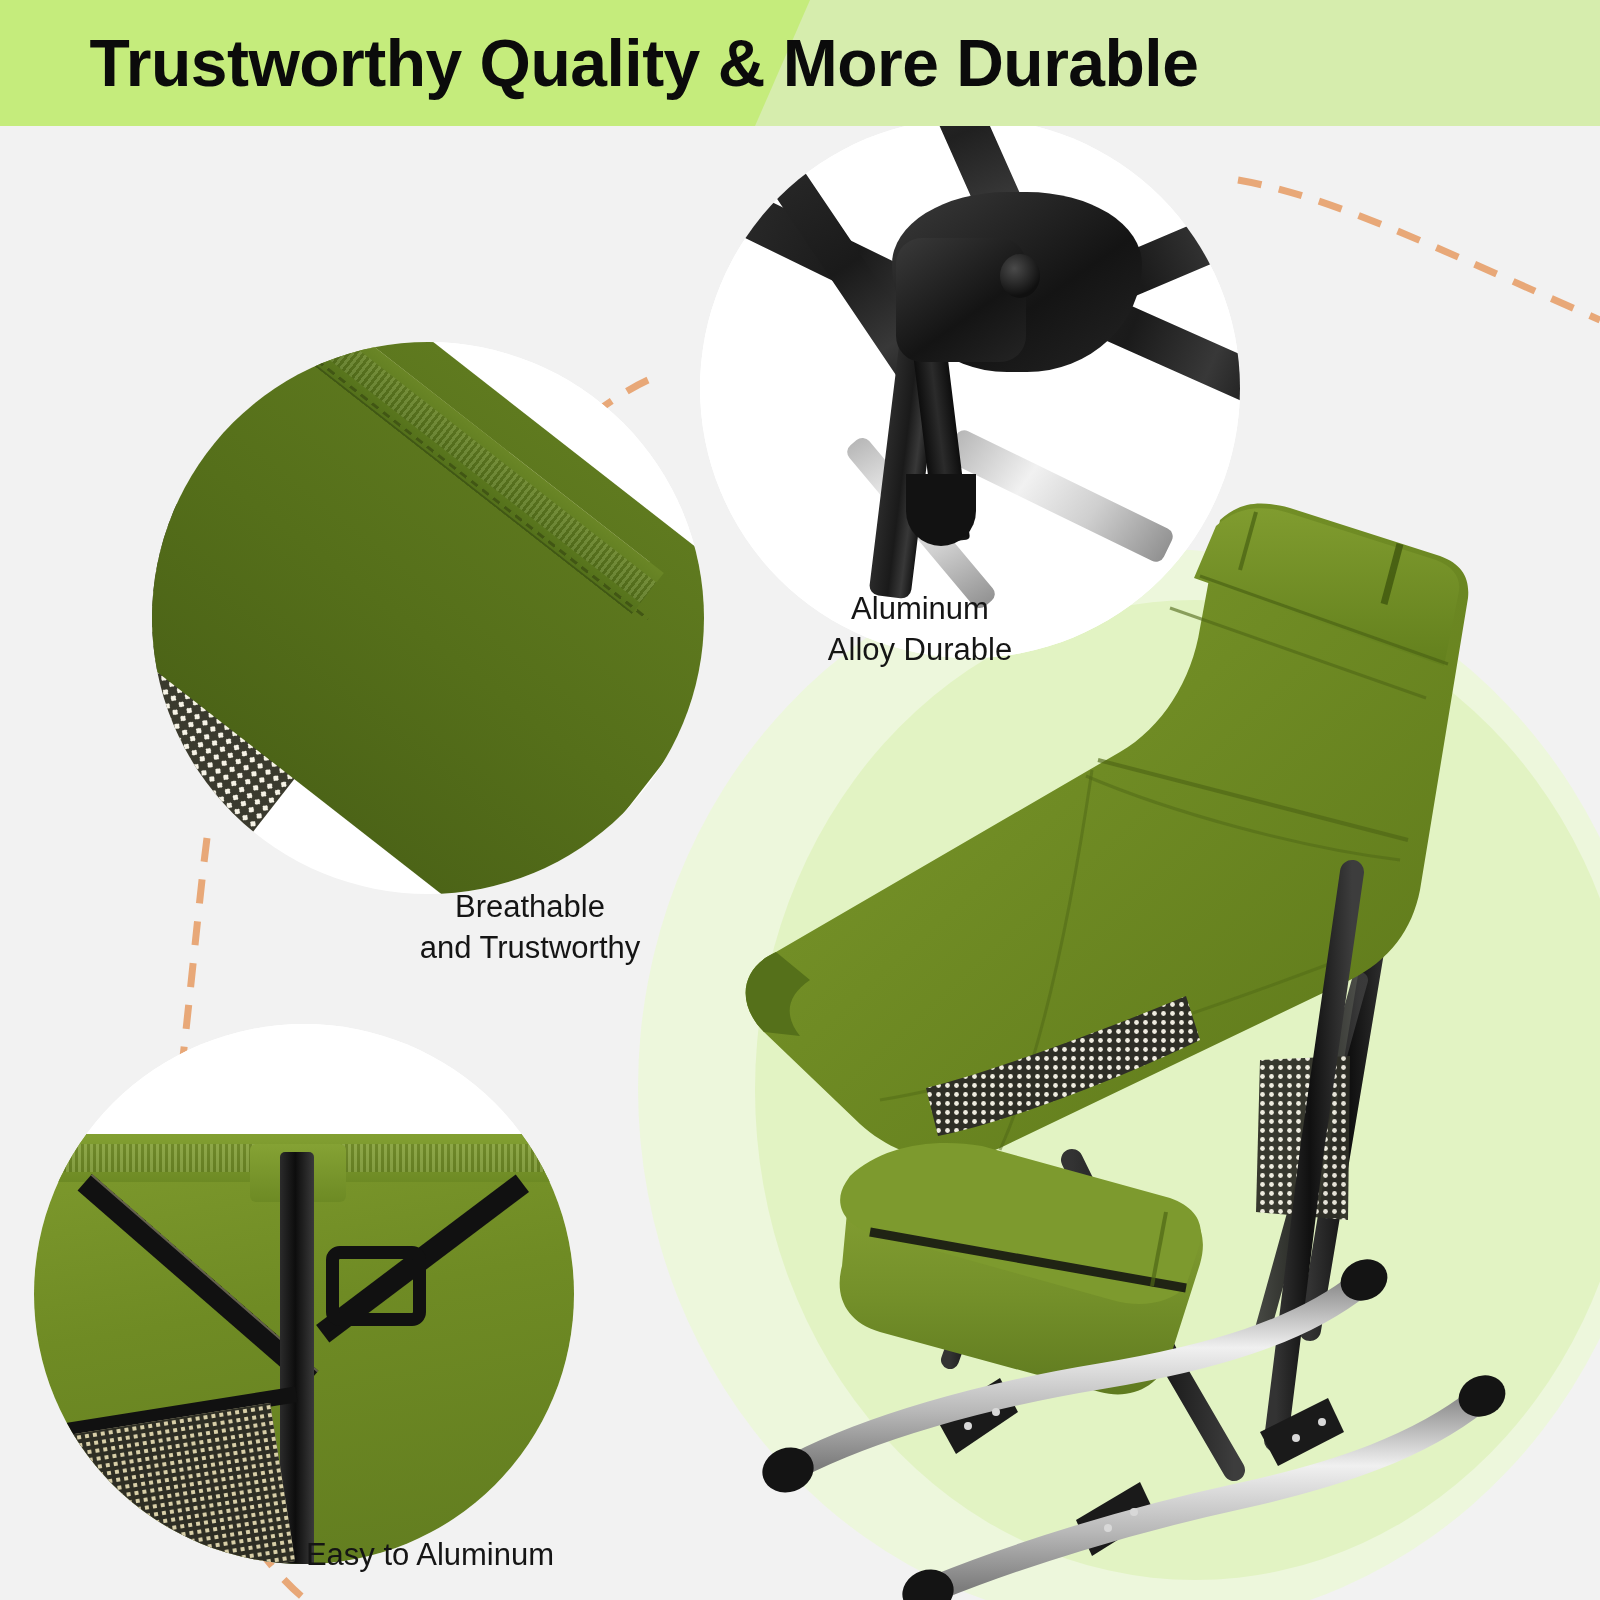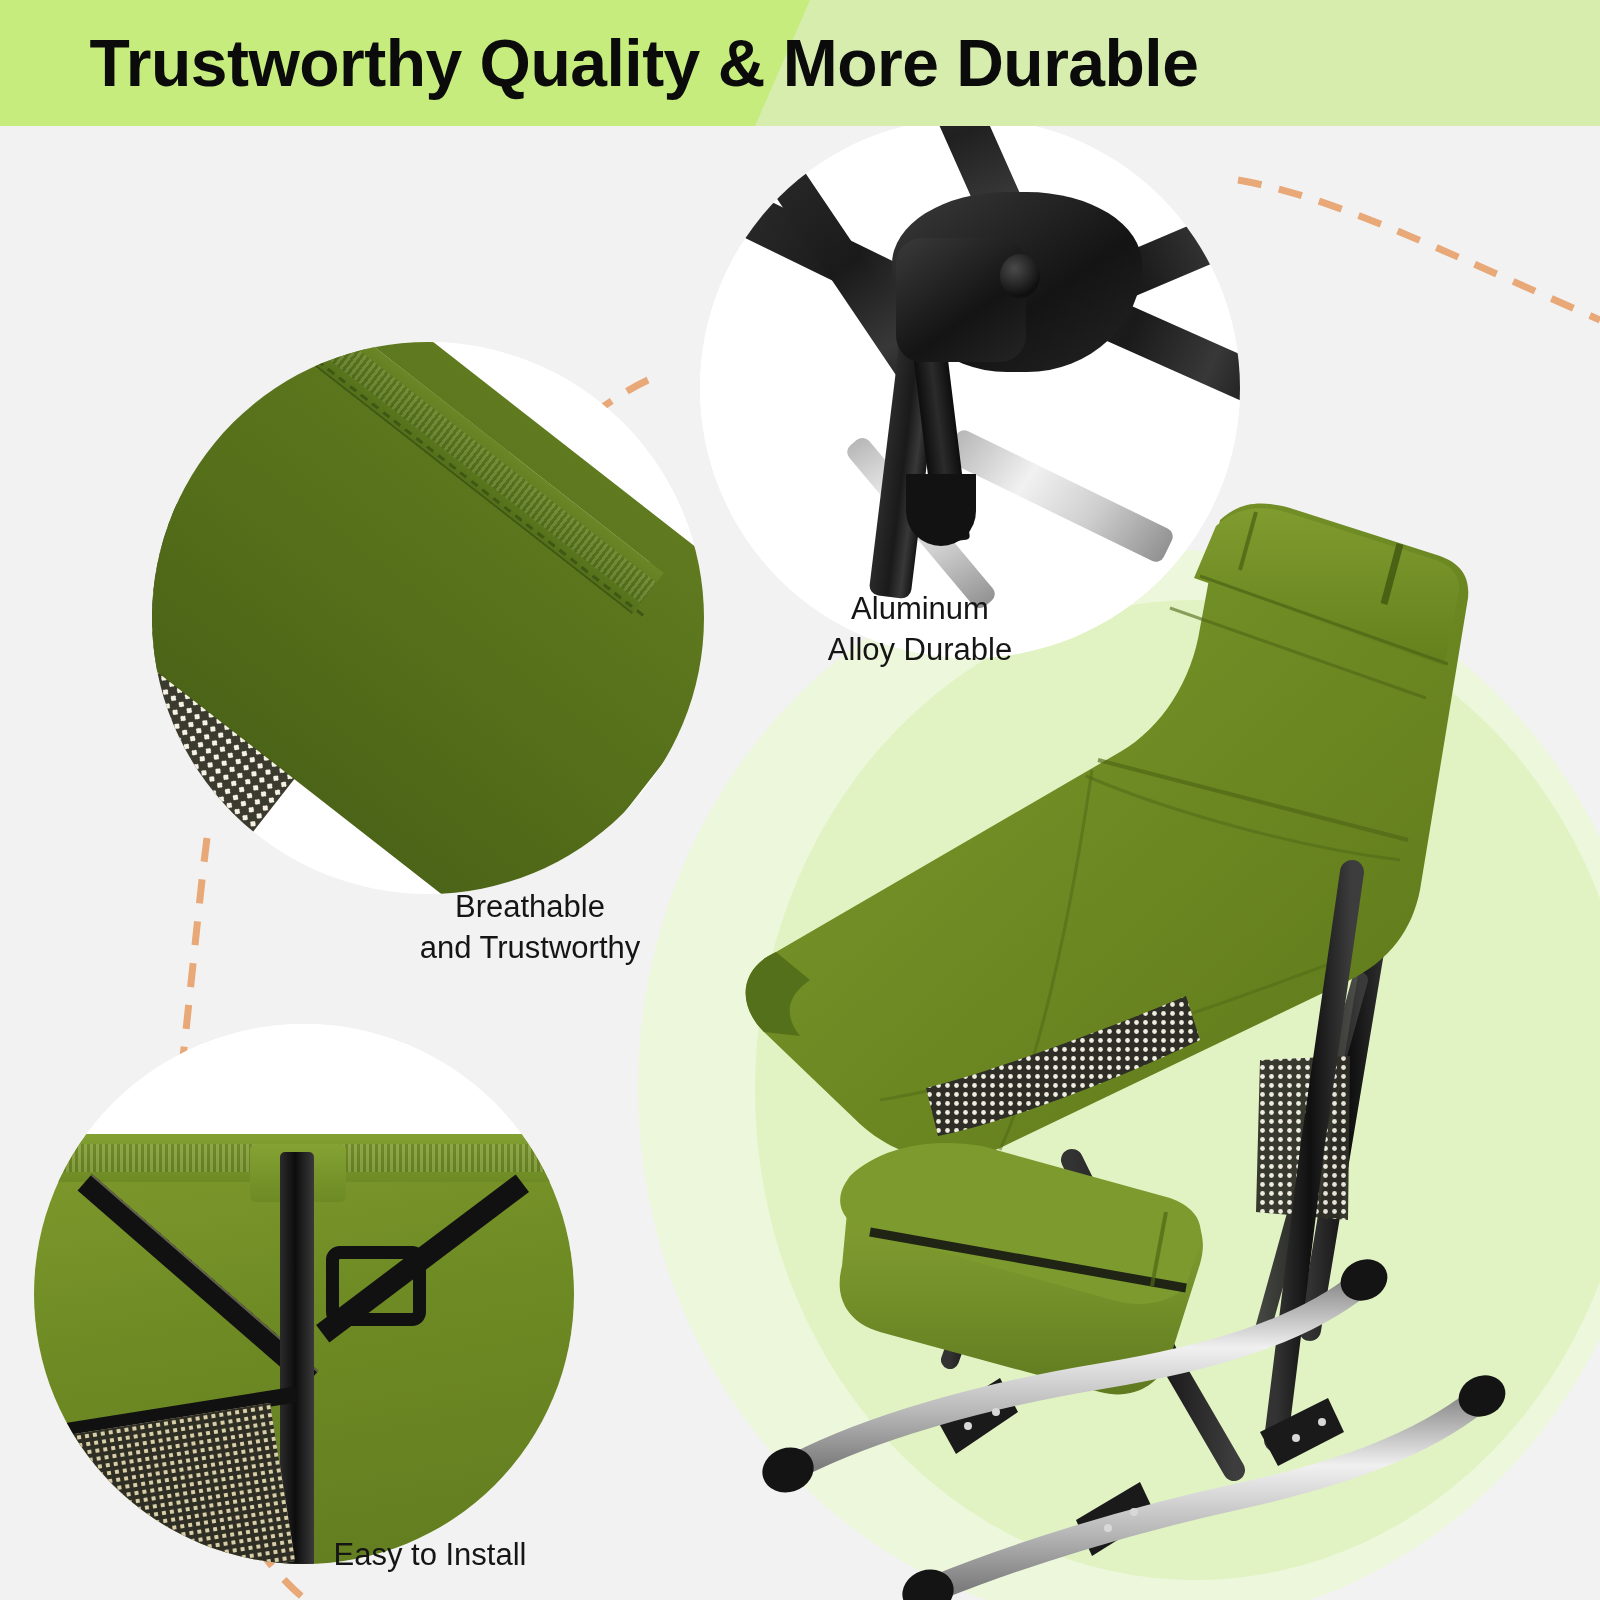--- a/index.html
+++ b/index.html
@@ -344,21 +344,21 @@
       <div class="in-webL"></div>
       <div class="in-webR"></div>
       <div class="in-tab"></div>
       <div class="in-pole"></div>
       <div class="in-loop"></div>
       <div class="in-meshedge"></div>
       <div class="in-mesh"></div>
     </div>
   </div>
   <div class="cap cap-install">
-    <div>Easy to Install</div>
+    <div>Easy to Aluminum</div>
   </div>
 
   <div class="header">
     <div class="band-left"></div>
     <div class="band-right"></div>
   </div>
   <div class="header-title">Trustworthy Quality &amp; More Durable</div>
 
 </div>
 

